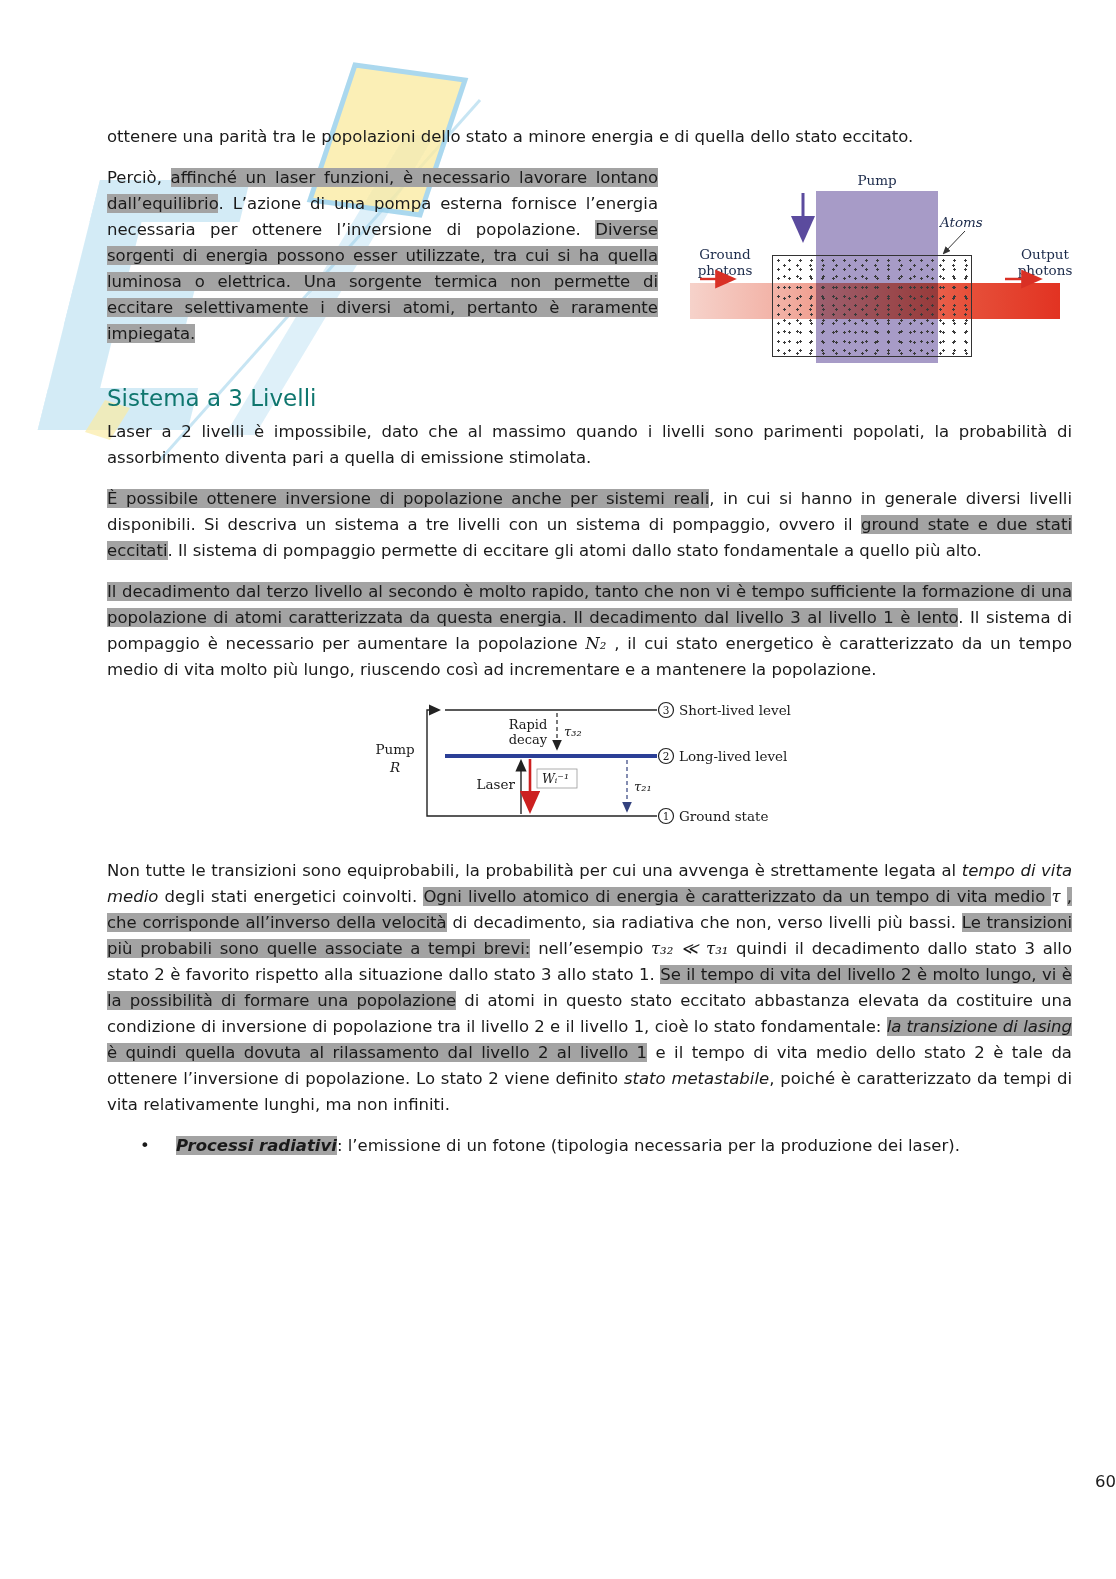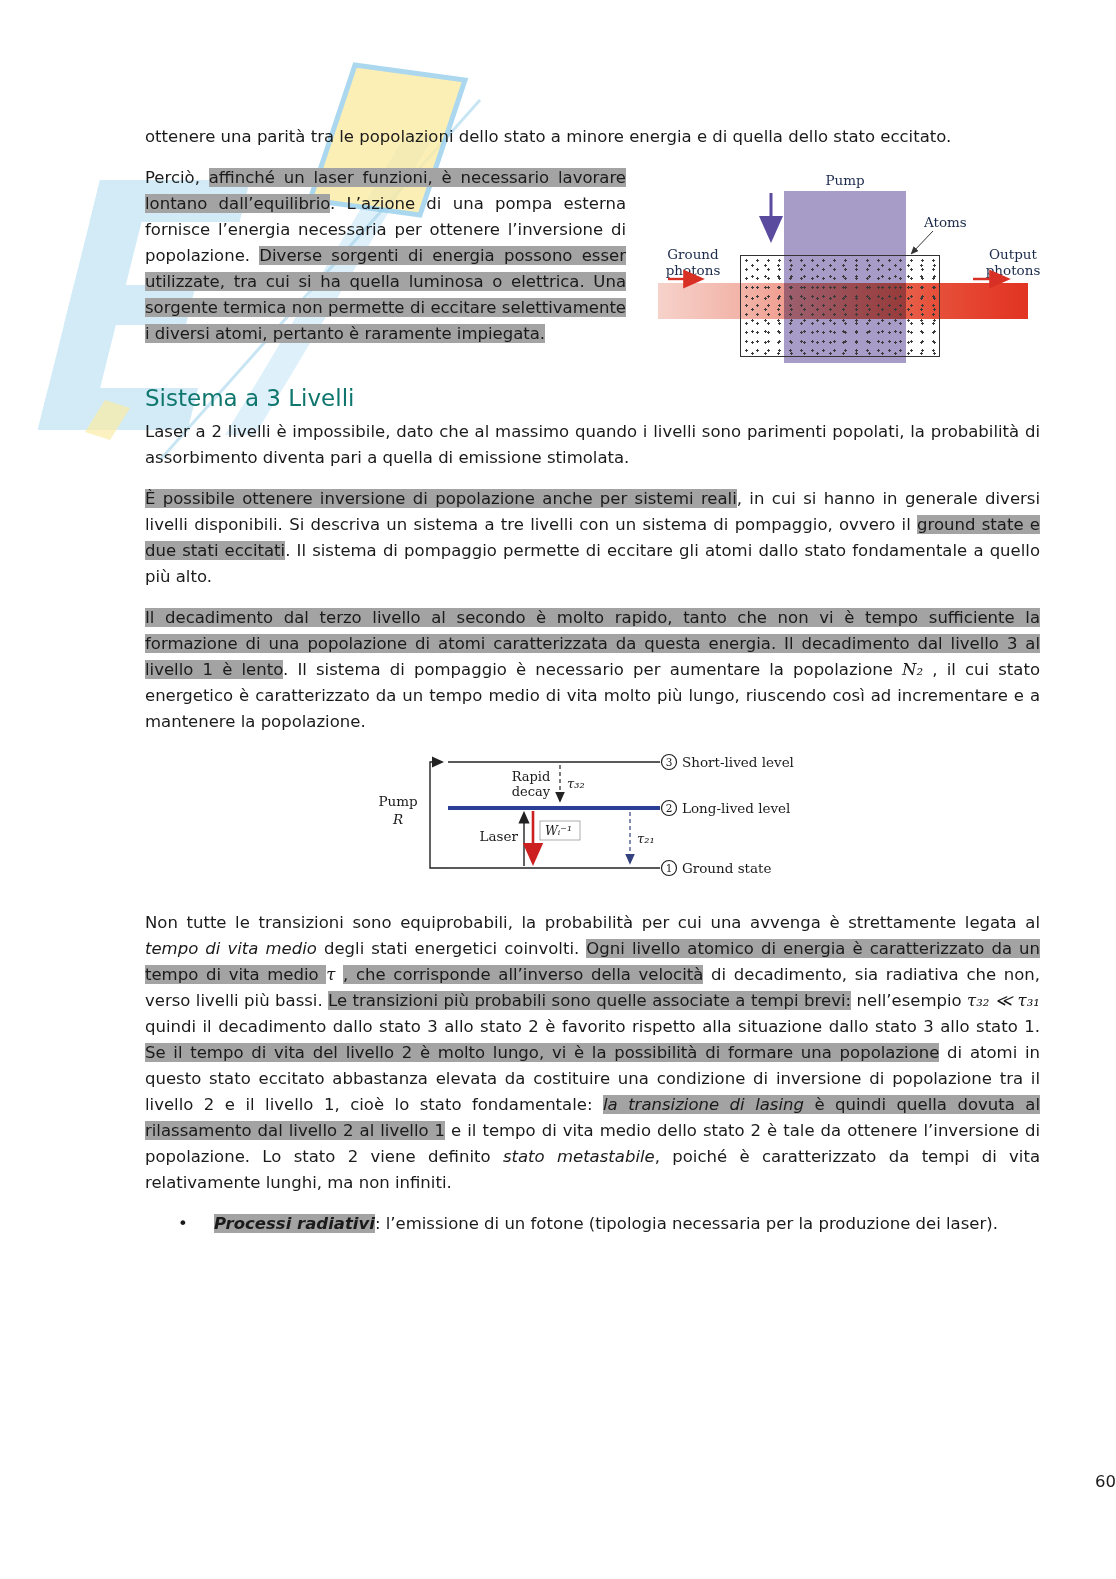--- a/index.html
+++ b/index.html
@@ -4,21 +4,21 @@
 <style>
   * { margin:0; padding:0; box-sizing:border-box; }
   html,body { background:#ffffff; }
   body {
     width:1116px; height:1579px;
     position:relative; overflow:hidden;
     font-family:"DejaVu Sans","Liberation Sans",sans-serif;
     color:#1a1a1a;
   }
   .watermark { position:absolute; left:10px; top:40px; z-index:0; pointer-events:none; }
-  .content { position:relative; z-index:1; padding:124px 76px 0 107px;margin-left:38px; }
+  .content { position:relative; z-index:1; padding:124px 44px 0 107px; }
   p.body {
     font-size:16.5px; line-height:26px; text-align:justify;
     margin:0 0 15px 0;
   }
   .hl { background:#a3a3a3; }
   .it { font-style:italic; }
   .bd { font-weight:bold; }
   .math { font-family:"DejaVu Serif","Liberation Serif",serif; font-style:italic; }
   h2.section {
     color:#0f766e; font-size:23px; font-weight:400;
@@ -30,21 +30,21 @@
     float:right; position:relative;
     width:392px; height:208px;
     margin:6px 0 6px 22px;
   }
   .fp-label {
     position:absolute; z-index:4;
     font-family:"DejaVu Serif","Liberation Serif",serif;
     font-size:13.5px; color:#1b2a4a; line-height:1.15; text-align:center;
   }
   .fp-pump-label { left:136px; top:2px; width:122px; }
-  .fp-atoms-label { left:276px; top:44px; width:60px; text-align:left; }
+  .fp-atoms-label { left:260px; top:44px; width:60px; text-align:left;font-style:italic; }
   .fp-input-label { left:10px; top:76px; width:70px; }
   .fp-output-label { left:332px; top:76px; width:66px; }
   .fp-purple {
     position:absolute; z-index:1;
     left:136px; top:20px; width:122px; height:172px;
     background:#a79bc7;
   }
   .fp-beam {
     position:absolute; z-index:2;
     left:10px; top:112px; width:370px; height:36px;

